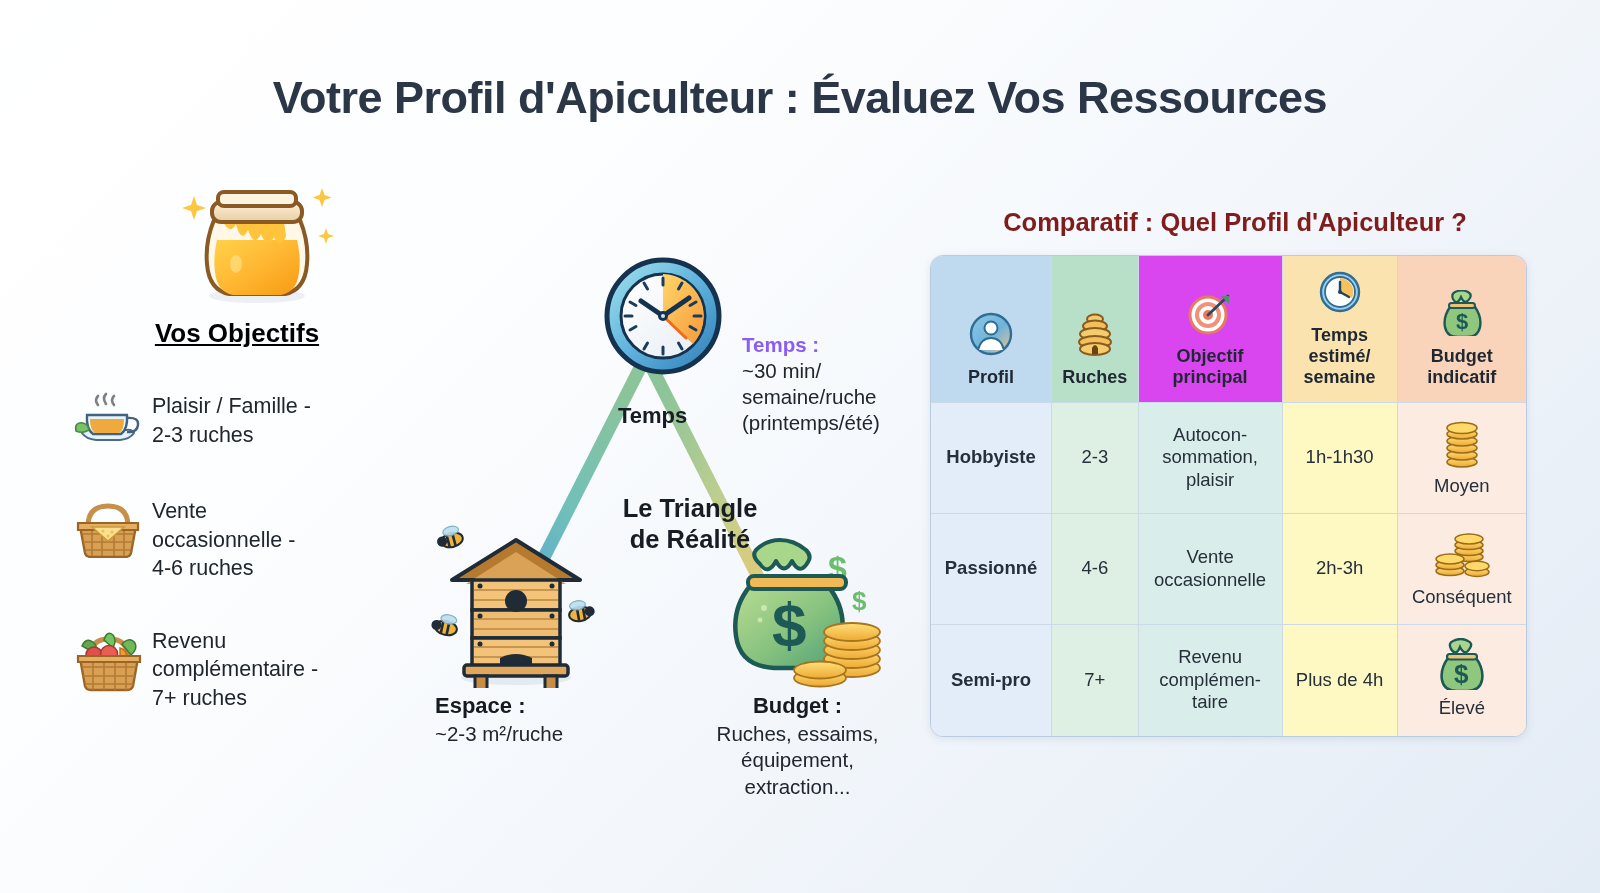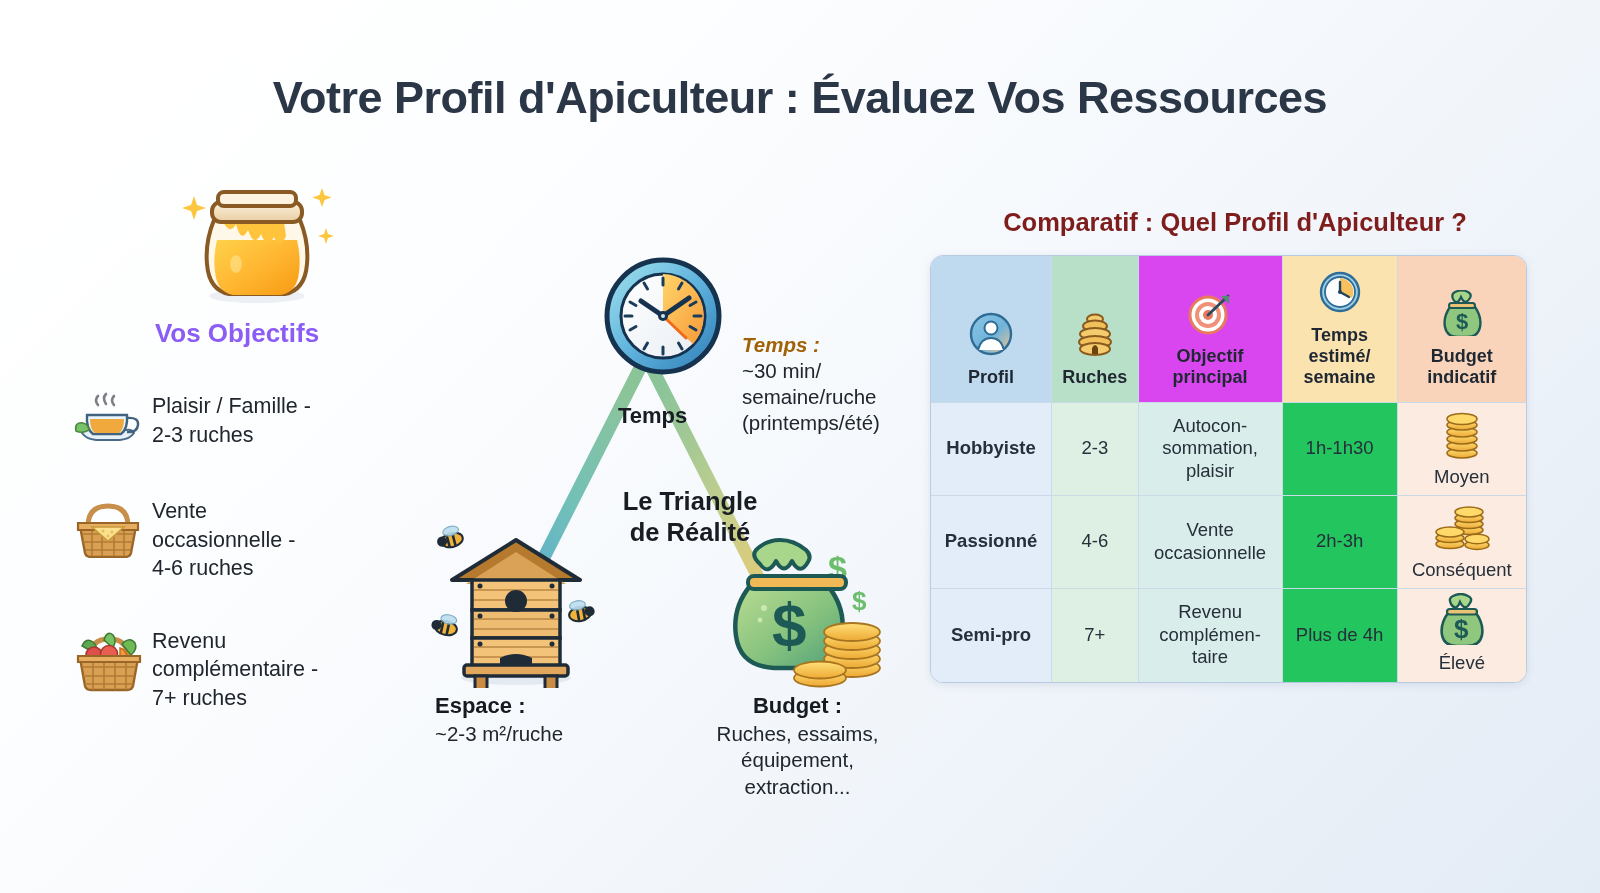--- a/index.html
+++ b/index.html
@@ -18,40 +18,40 @@
     font-size:45px; font-weight:bold; letter-spacing:-0.5px;
     color:#2b3646;
   }
 
   
   .left-col { position:absolute; left:72px; top:168px; width:400px; }
   .jar-wrap { position:relative; width:400px; height:140px; }
   .jar-svg { position:absolute; left:100px; top:0; }
   .left-head {
     width:330px; text-align:center; margin-top:10px;
-    font-size:26px; font-weight:bold; color:#8b5cf6;
+    font-size:26px; font-weight:bold; color:#000000;text-decoration:underline;
   }
   .goal-list { margin-top:42px; }
   .goal-item { display:flex; align-items:flex-start; margin-bottom:43px; }
   .goal-ico { width:80px; min-width:80px; height:62px; position:relative; }
   .goal-txt {
     font-size:21.5px; line-height:1.33; color:#20262e;
     padding-top:1px; max-width:240px;
   }
 
   
   .tri-zone { position:absolute; left:390px; top:250px; width:540px; height:580px; }
   .tri-svg { position:absolute; left:0; top:0; }
   .clock-wrap { position:absolute; left:213px; top:6px; }
   .lbl { position:absolute; color:#181d24; }
   .lbl-temps { left:228px; top:153px; font-size:22px; font-weight:bold; }
   .lbl-temps-desc { left:352px; top:82px; font-size:20.5px; line-height:1.27; color:#20262e; }
-  .lbl-temps-desc b { display:block; font-weight:bold; color:#a16207;font-style:italic; }
+  .lbl-temps-desc b { display:block; font-weight:bold; color:#8b5cf6; }
   .tri-center {
-    position:absolute; left:185px; top:236px; width:230px; text-align:center;
+    position:absolute; left:185px; top:243px; width:230px; text-align:center;
     font-size:25.5px; font-weight:bold; line-height:1.22; color:#181d24;
   }
   .hive-wrap { position:absolute; left:38px; top:268px; }
   .money-wrap { position:absolute; left:330px; top:278px; }
   .lbl-espace { left:45px; top:442px; width:230px; text-align:left; font-size:20.5px; line-height:1.3; color:#20262e; }
   .lbl-espace b { display:block; font-size:22px; font-weight:bold; color:#161b22; }
   .lbl-budget { left:300px; top:442px; width:215px; text-align:center; font-size:20.5px; line-height:1.3; color:#20262e; }
   .lbl-budget b { display:block; font-size:22px; font-weight:bold; color:#161b22; }
 
   
@@ -70,28 +70,28 @@
   .tbl td, .tbl th { border-right:1.2px solid #ccd9e6; border-bottom:1.2px solid #ccd9e6; }
   .tbl tr td:last-child, .tbl tr th:last-child { border-right:none; }
   .tbl tr:last-child td { border-bottom:none; }
   .tbl th {
     vertical-align:bottom; padding:12px 4px 13px;
     font-size:18px; font-weight:bold; color:#1f2832; line-height:1.18;
     text-align:center; height:118px;
   }
   .th-ico { height:48px; margin-bottom:9px; display:flex; align-items:center; justify-content:center; }
   .tbl td {
-    text-align:center; vertical-align:middle; height:93px;
+    text-align:center; vertical-align:middle; height:111px;
     font-size:18.5px; color:#262f3a; line-height:1.22; padding:6px 5px;
   }
   .c-profil { font-weight:bold; color:#171d25; }
   .h-profil { background:#bfd9ef; } .d-profil { background:#e2edf9; }
   .h-ruche  { background:#b8e0c8; } .d-ruche  { background:#ddf0e3; }
   .h-obj    { background:#d946ef; } .d-obj    { background:#d9eeeb; }
-  .h-temps  { background:#fbe3b0; } .d-temps  { background:#22c55e; }
+  .h-temps  { background:#fbe3b0; } .d-temps  { background:#fef9c3; }
   .h-budg   { background:#f9d4ba; } .d-budg   { background:#fcebe0; }
   .budg-cell { display:flex; flex-direction:column; align-items:center; justify-content:center; gap:7px; }
   .budg-cell .bico { height:50px; display:flex; align-items:flex-end; }
 </style>
 </head>
 <body>
 
 <div id="stage">
 
   <div class="title">Votre Profil d'Apiculteur : Évaluez Vos Ressources</div>

